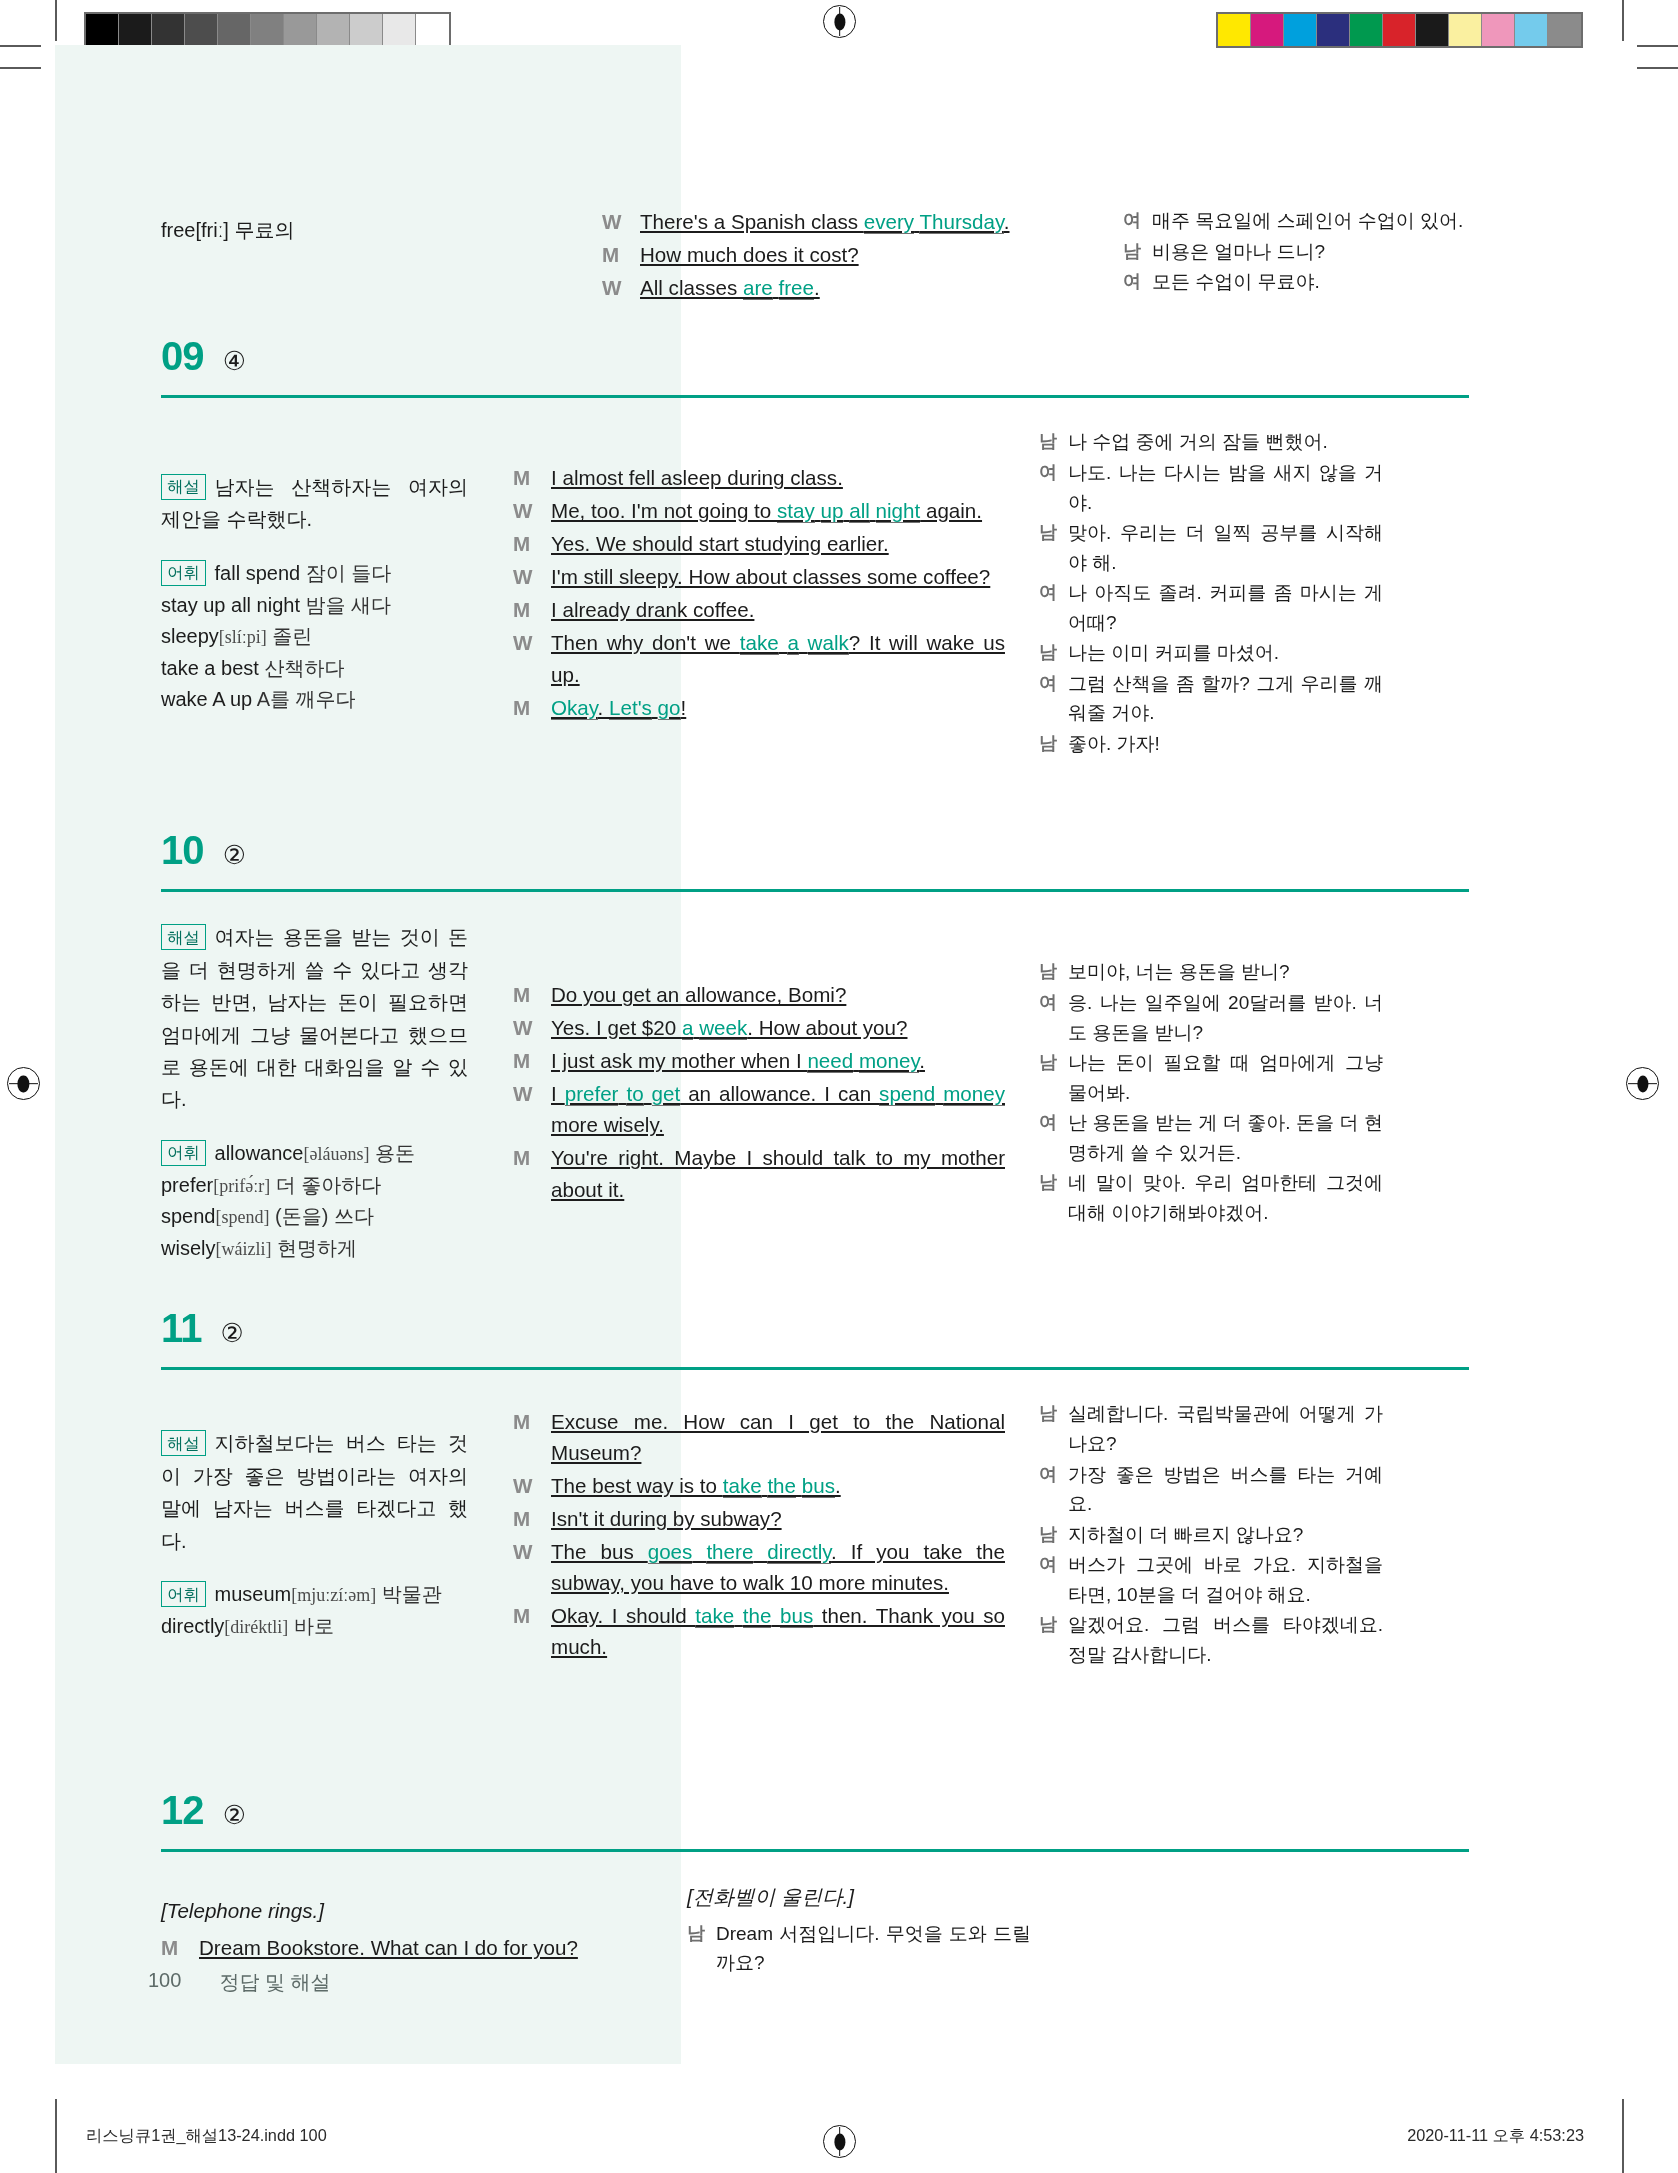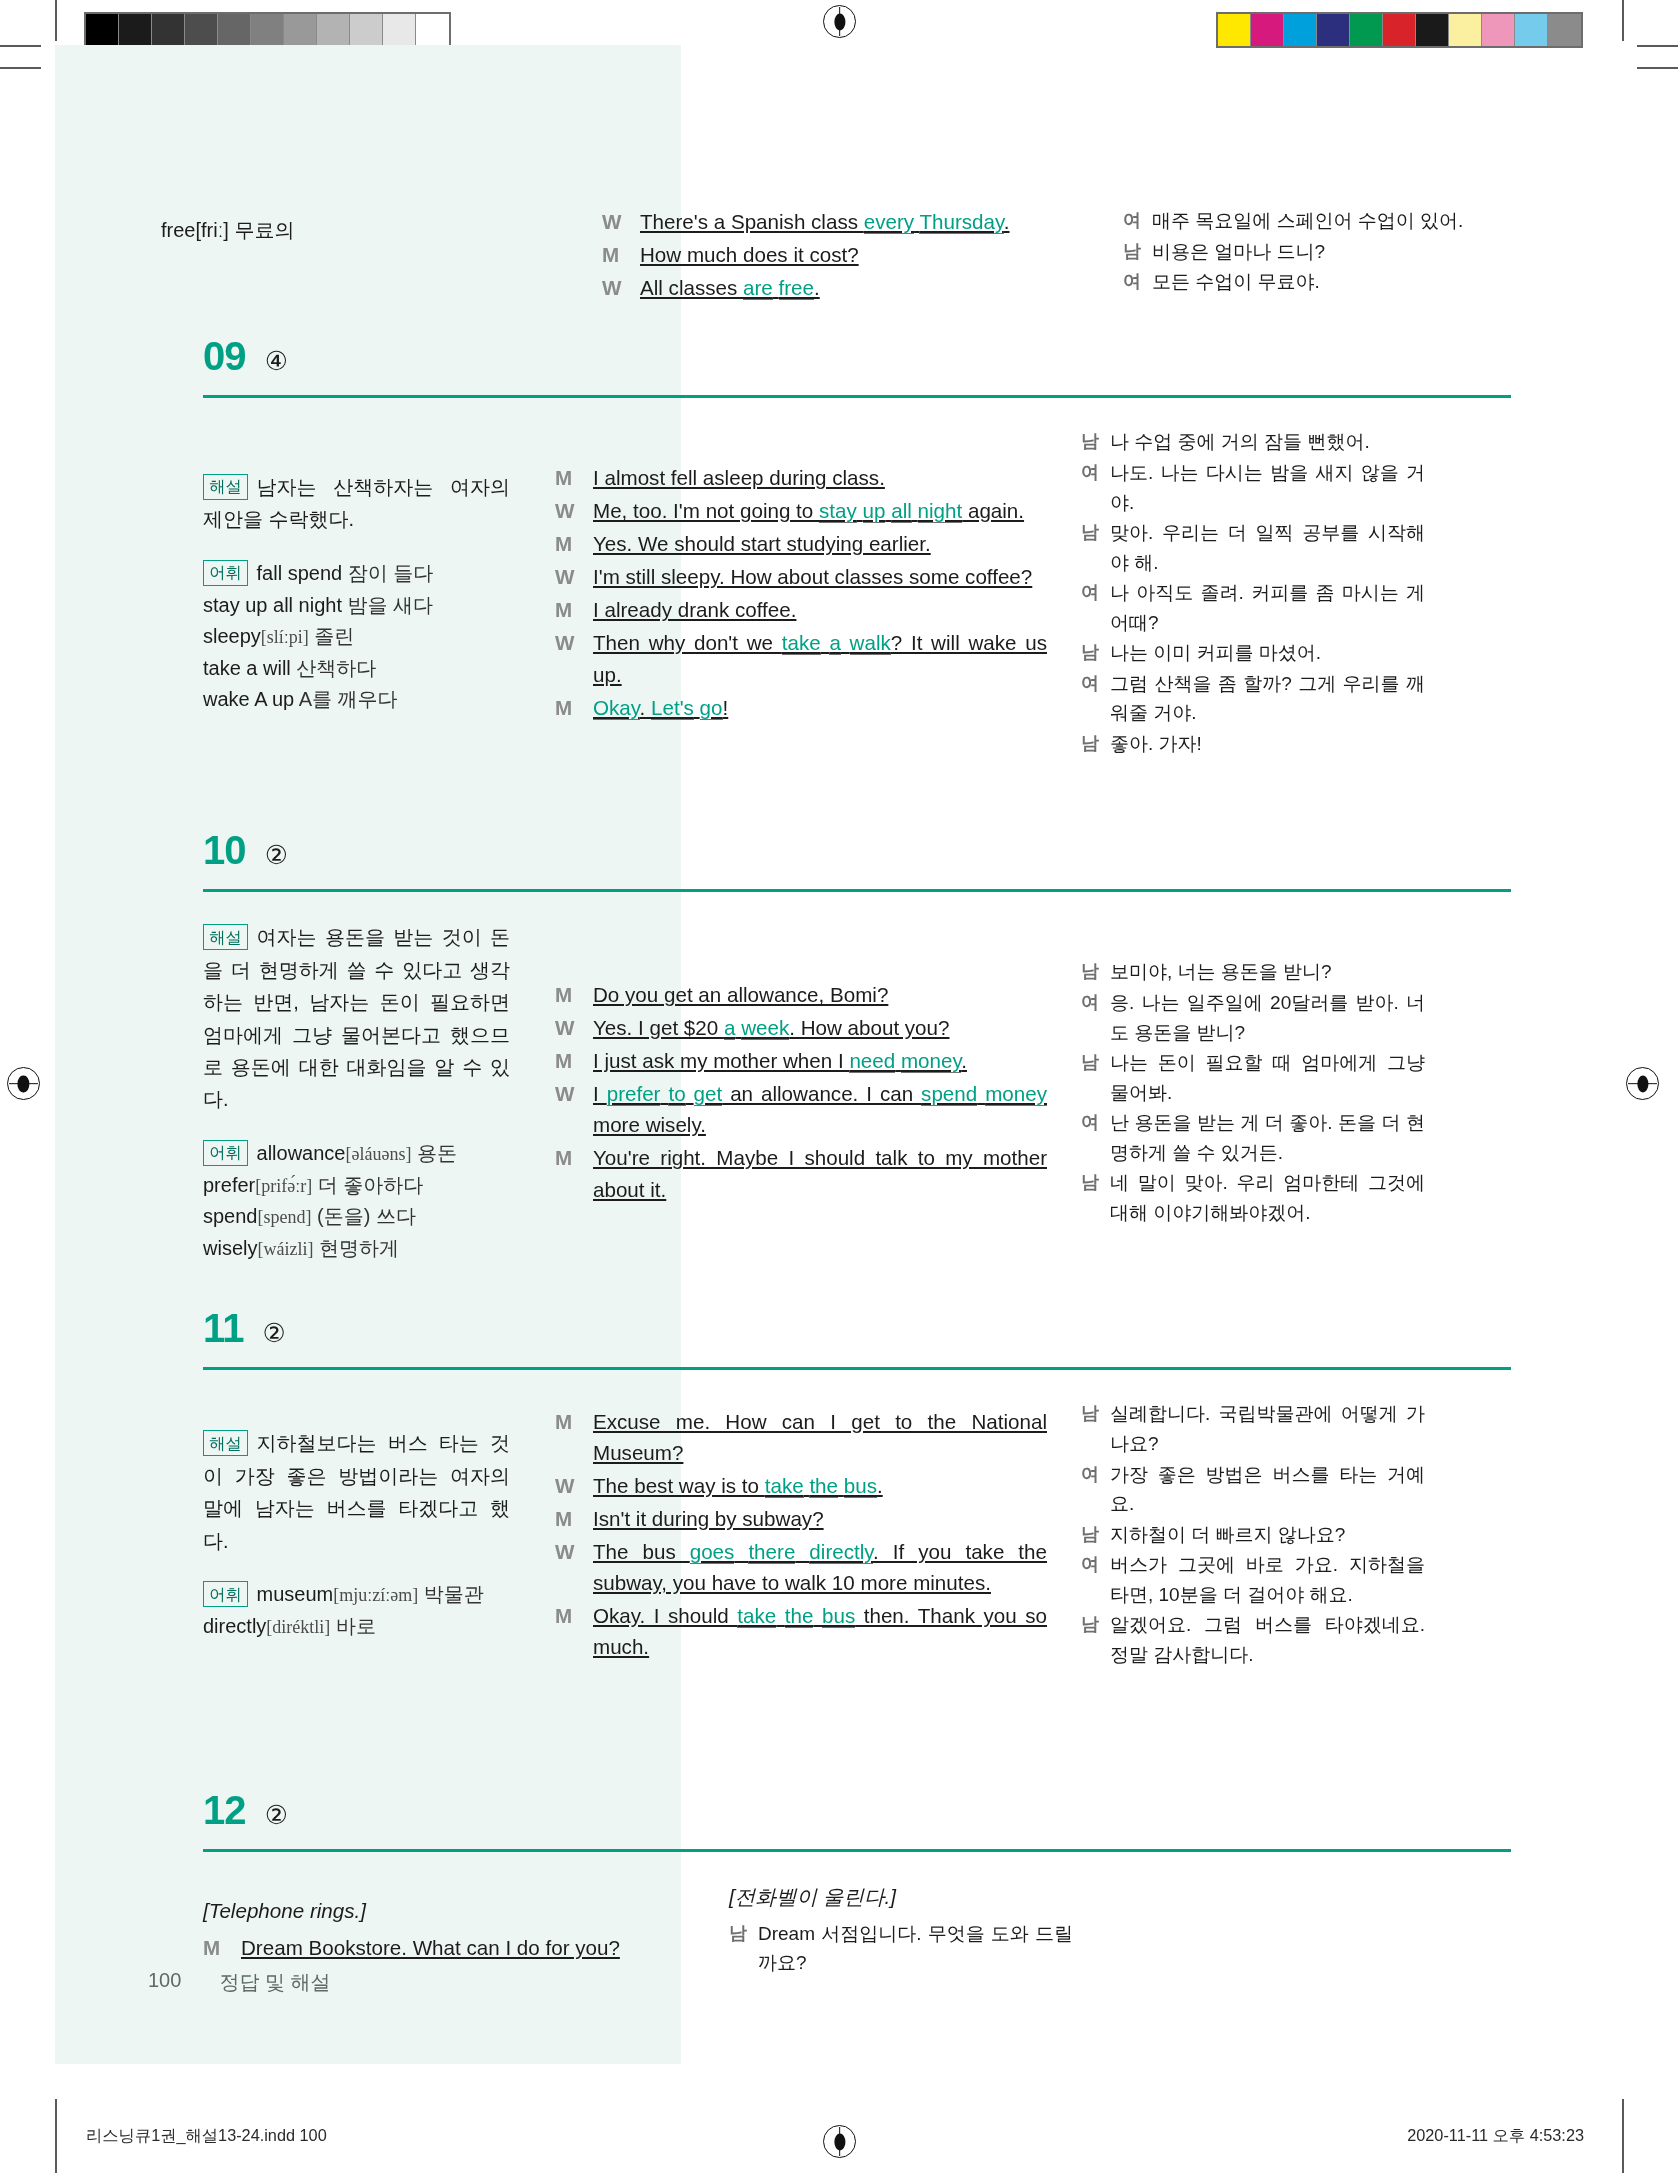--- a/index.html
+++ b/index.html
@@ -21,21 +21,21 @@
   .bar-strip .sw{width:33px;height:100%;box-sizing:border-box;border-right:1.7px solid #8a8a8a;}
   .bar-strip .sw:last-child{border-right:none;}
 
   
   .page{position:absolute;left:0;top:0;width:1679px;height:2173px;}
   .tint-panel{position:absolute;left:55px;top:45px;width:626px;height:2019px;background:#eef6f3;}
 
   .content{position:absolute;left:0;top:0;width:1679px;height:1884px;}
 
   
-  .section{position:absolute;margin-left:42px;}
+  .section{position:absolute;}
   .sec-head{display:flex;align-items:baseline;gap:19px;}
   .sec-num{font-size:40px;font-weight:bold;color:#00a085;letter-spacing:-0.9px;line-height:1;}
   .sec-ans{font-size:26px;color:#1c1c1c;line-height:1;}
   .rule{height:3.4px;background:#00a085;}
 
   
   .cols{display:flex;align-items:center;}
   .col-expl{width:352px;box-sizing:border-box;padding-right:45px;}
   .col-eng{width:526px;box-sizing:border-box;padding-right:34px;}
   .col-kor{width:344px;box-sizing:border-box;}
@@ -187,21 +187,21 @@
             <div class="sec-ans">④</div>
           </div>
           <div class="rule" style="margin-top: 19px; margin-bottom: 29px;"></div>
           <div class="cols">
             <div class="col-expl">
               <div class="expl-text"><span class="badge">해설</span>남자는 산책하자는 여자의 제안을 수락했다.</div>
               <div class="vocab">
                 <div><span class="badge">어휘</span><span class="w">fall spend</span><span class="kr"> 잠이 들다</span></div>
                 <div><span class="w">stay up all night</span><span class="kr"> 밤을 새다</span></div>
                 <div><span class="w">sleepy</span><span class="ph">[slíːpi]</span><span class="kr"> 졸린</span></div>
-                <div><span class="w">take a will</span><span class="kr"> 산책하다</span></div>
+                <div><span class="w">take a best</span><span class="kr"> 산책하다</span></div>
                 <div><span class="w">wake A up</span><span class="kr"> A를 깨우다</span></div>
               </div>
             </div>
             <div class="col-eng dlg">
               <div class="line">
                 <div class="spk">M</div>
                 <div class="utt"><span>I almost fell asleep during class.</span></div>
               </div>
               <div class="line">
                 <div class="spk">W</div>

